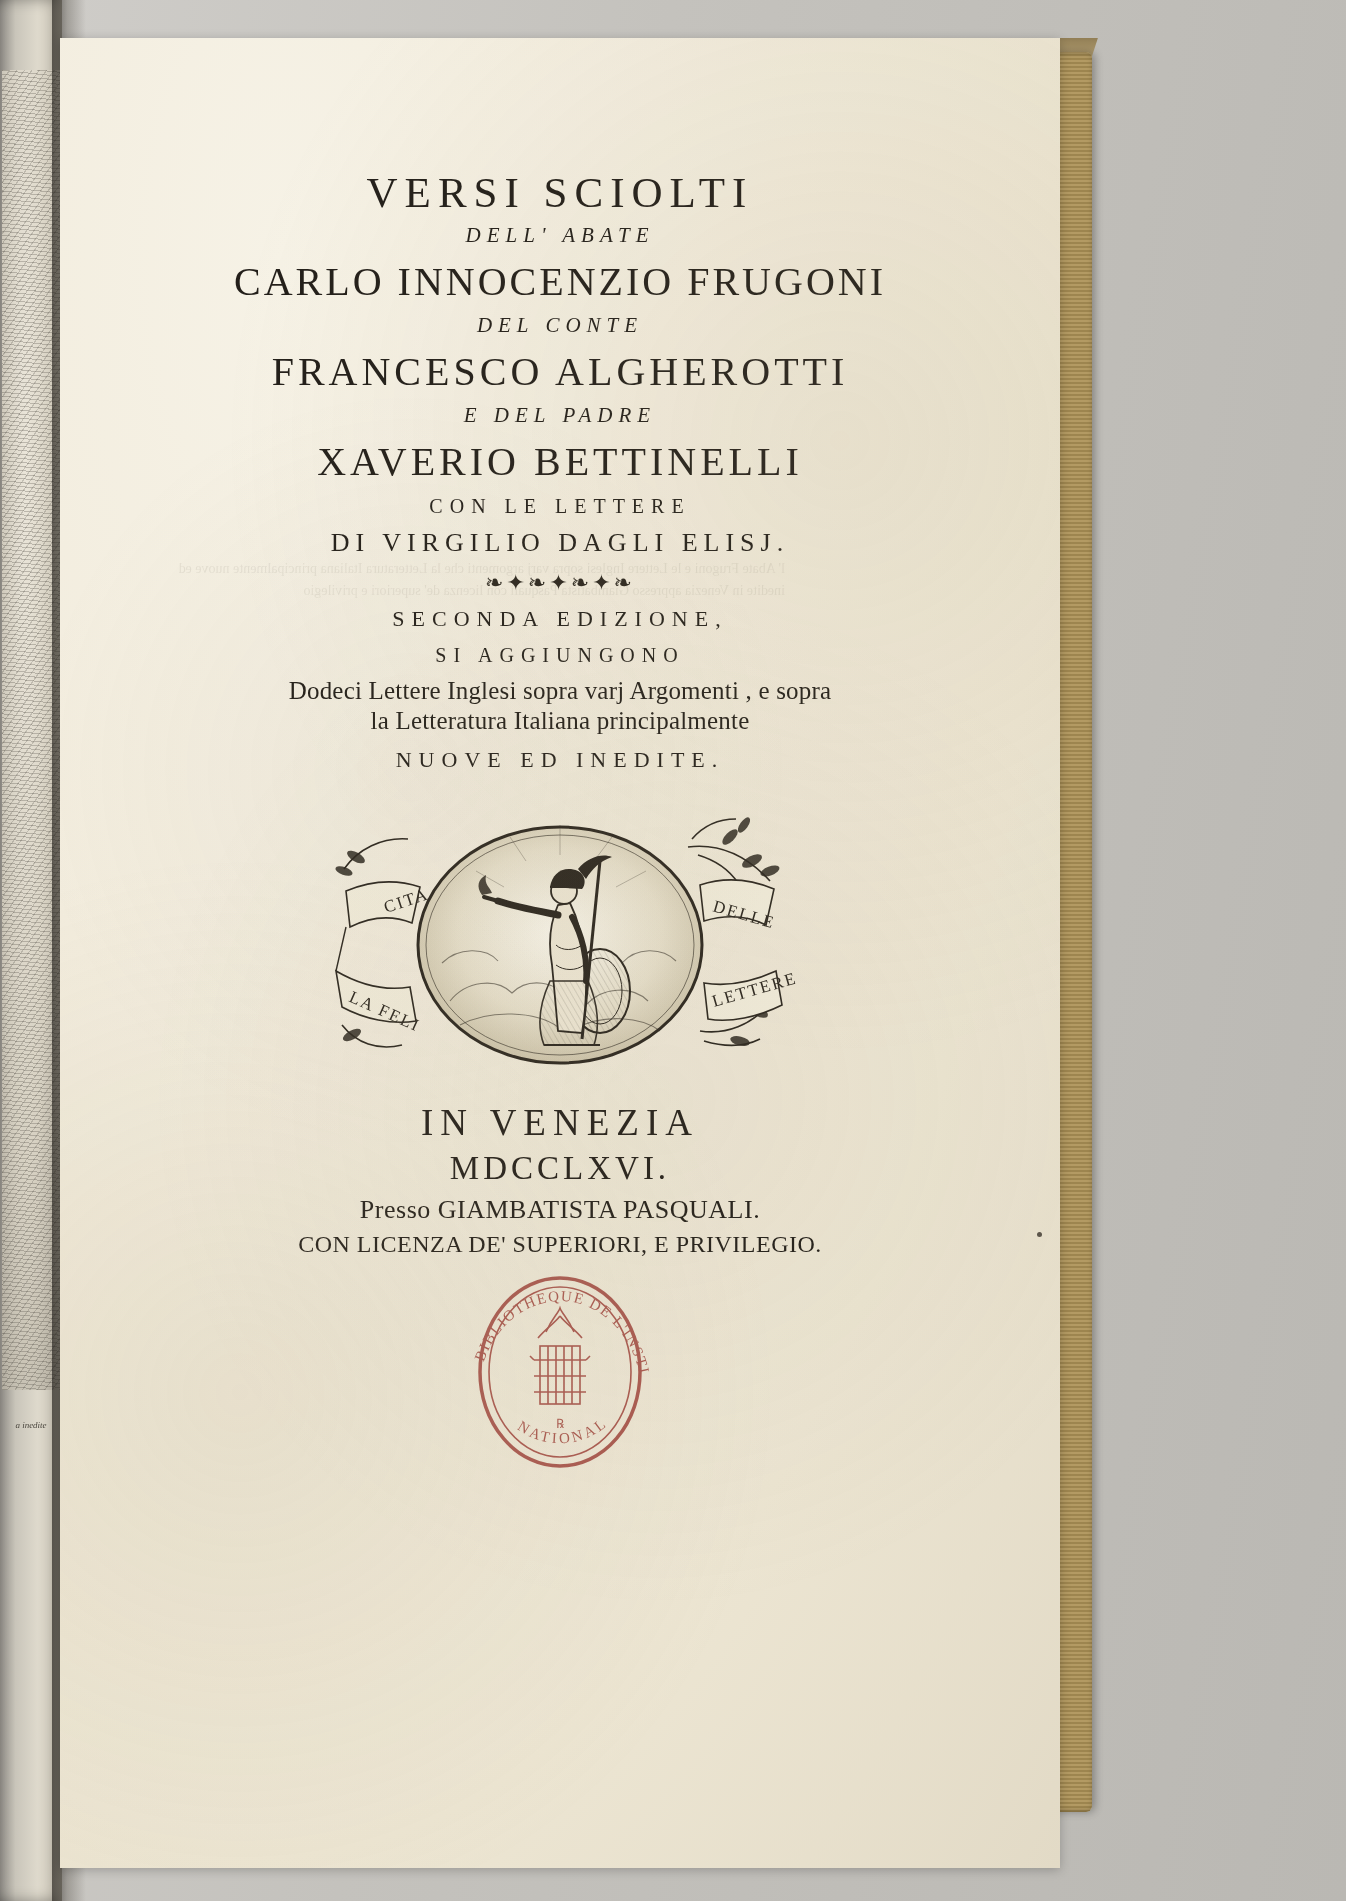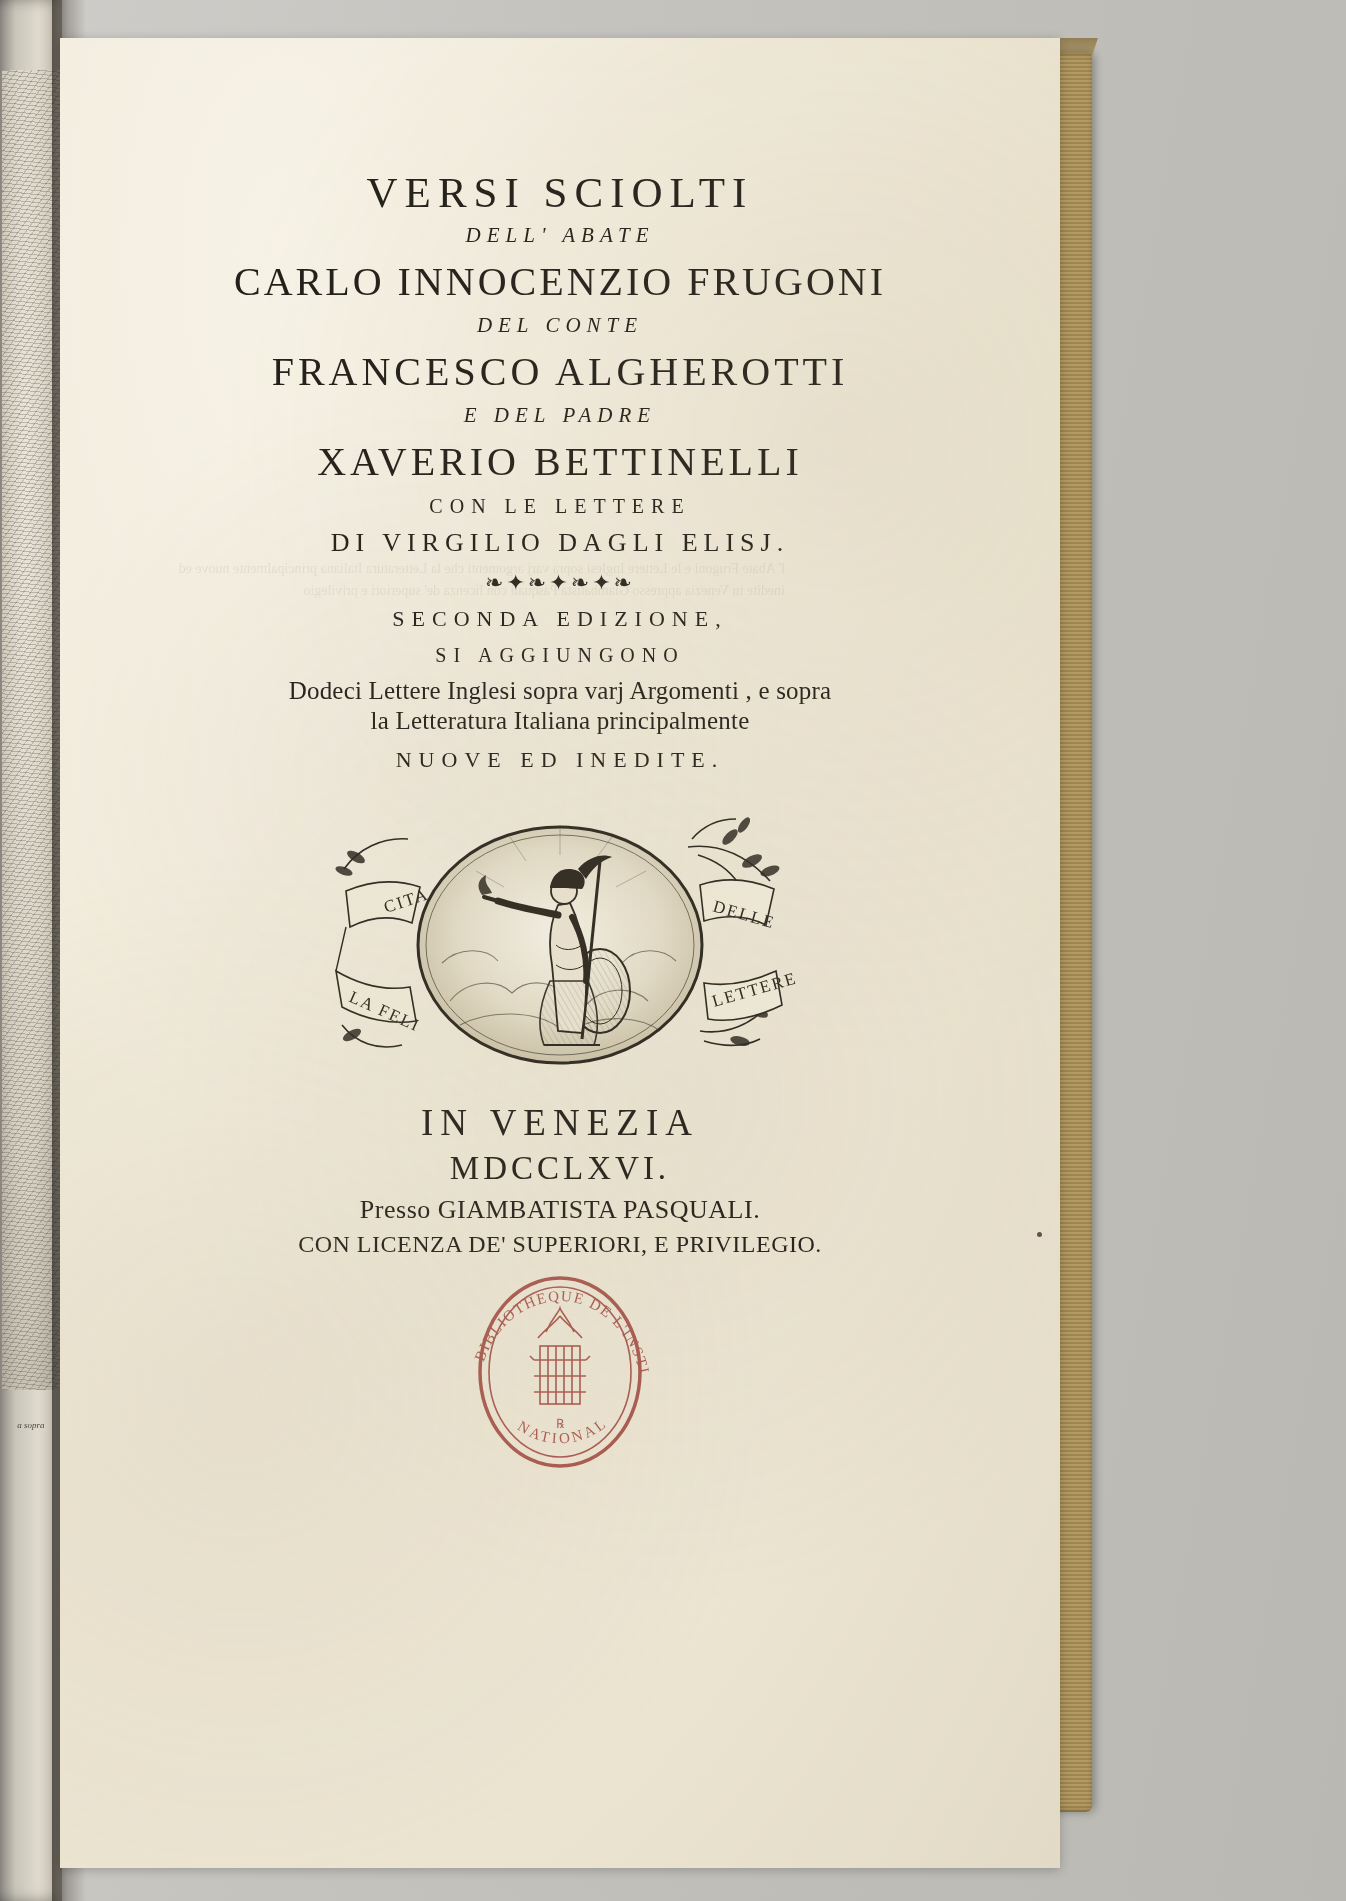--- a/index.html
+++ b/index.html
@@ -201,21 +201,21 @@
   }
 </style>
 </head>
 <body>
 
 <div id="page">
   <div class="surface"></div>
 
   <div class="left-page">
     <div class="left-plate"></div>
-    <div class="left-caption">a sopra</div>
+    <div class="left-caption">a inedite</div>
   </div>
   <div class="gutter"></div>
 
   <div class="foredge-top"></div>
   <div class="foredge"></div>
 
   <div class="recto">
 
     <div class="showthrough">l' Abate Frugoni e le Lettere Inglesi sopra varj argomenti che la Letteratura Italiana principalmente nuove ed inedite in Venezia appresso Giambatista Pasquali con licenza de' superiori e privilegio</div>
 

